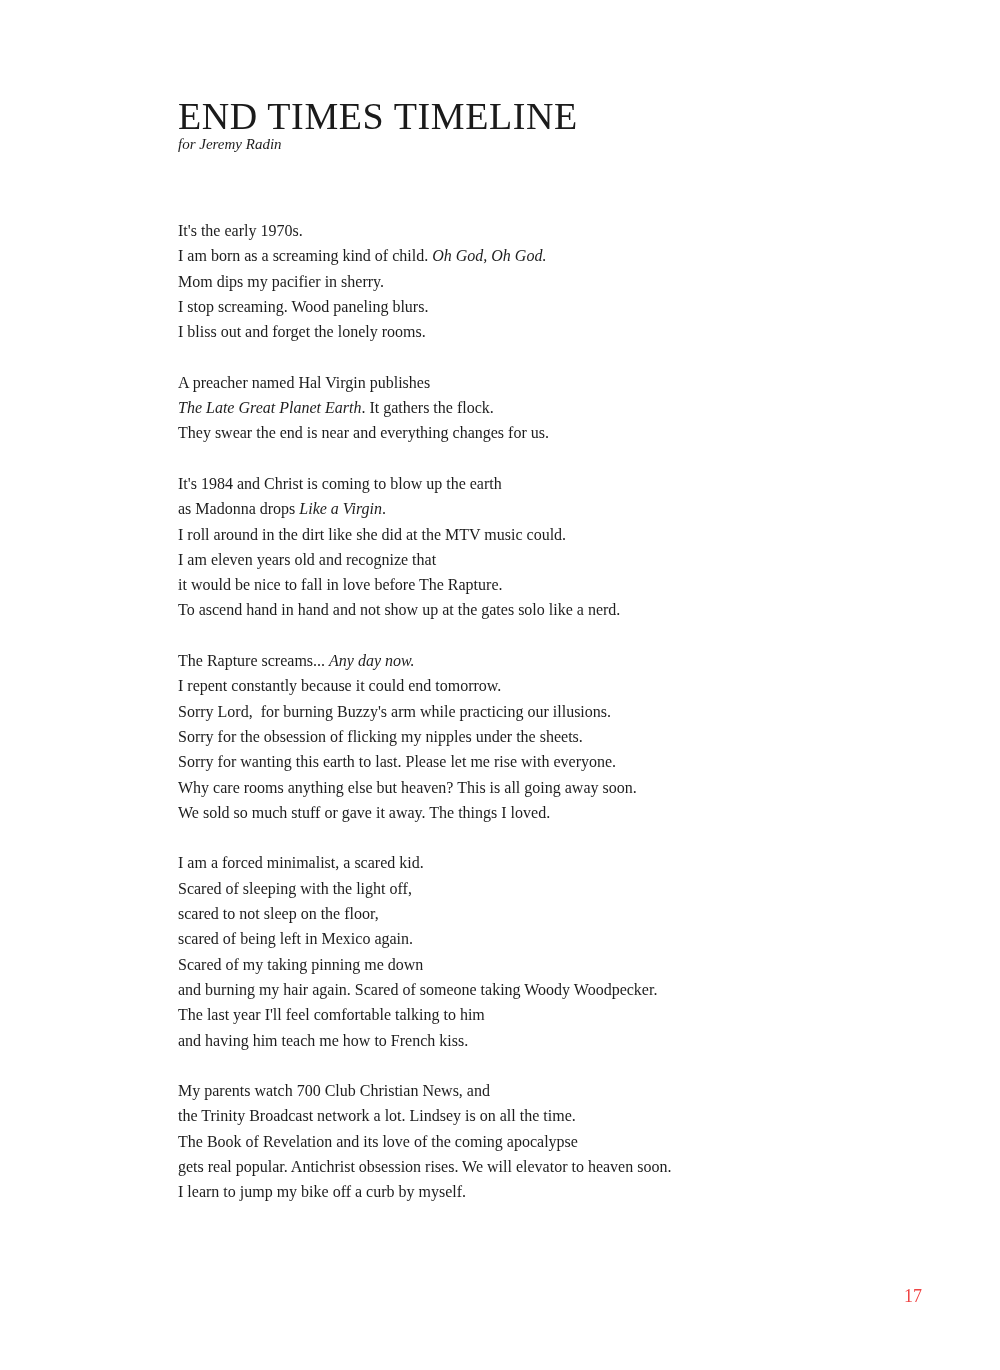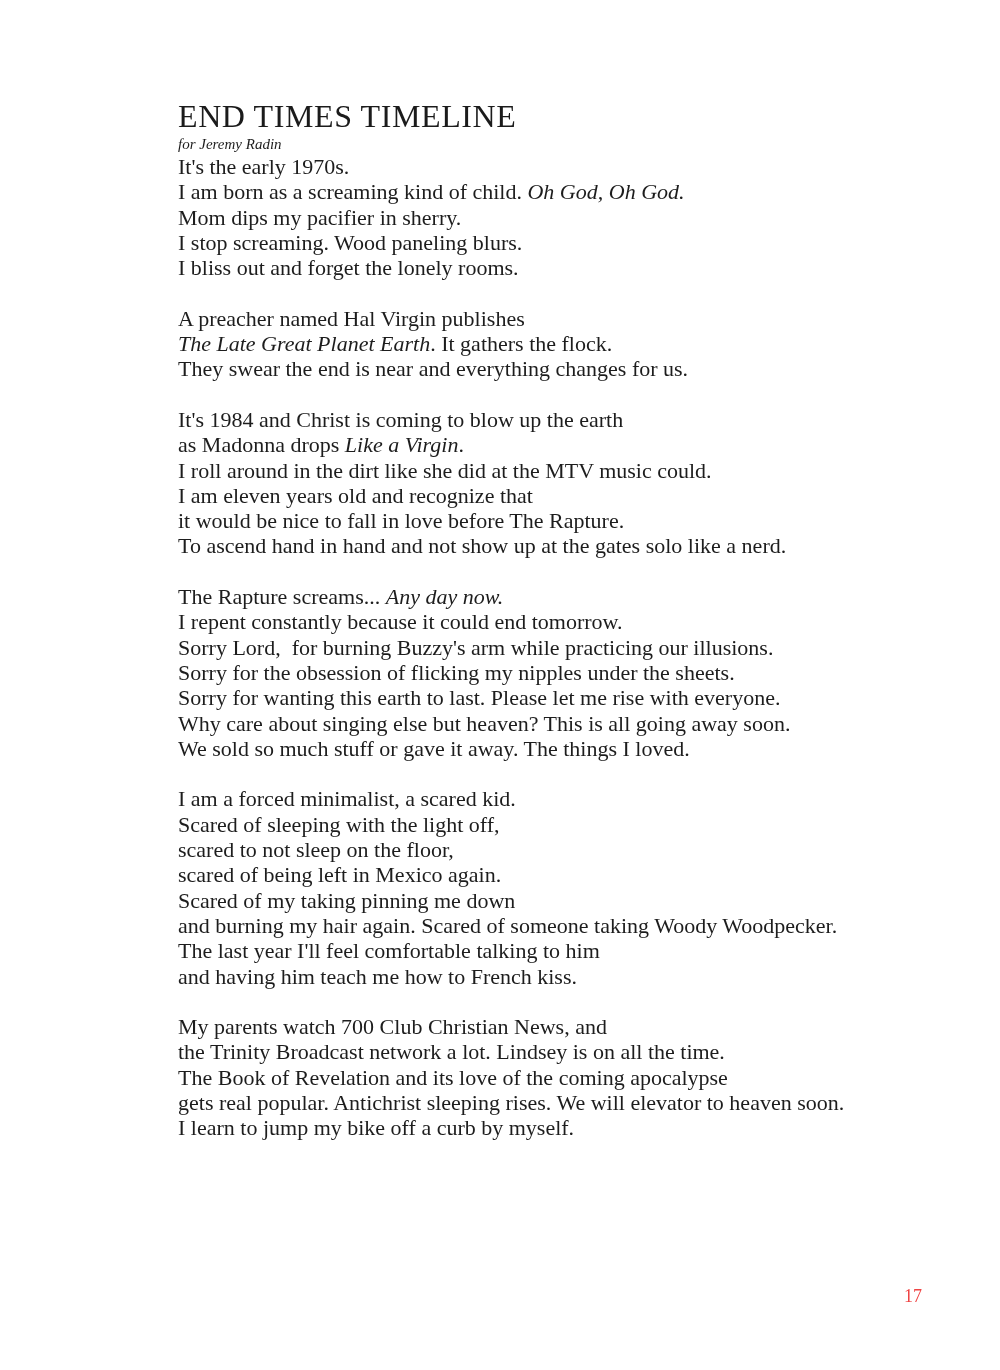--- a/index.html
+++ b/index.html
@@ -12,36 +12,37 @@
     position: relative;
     overflow: hidden;
   }
   .content {
     position: absolute;
     left: 178px;
     top: 99px;
     width: 710px;
   }
   .title {
-    font-size: 32px;
+    font-size: 38px;
     font-weight: normal;
     letter-spacing: 0.6px;
     line-height: 34px;
     margin: 0;
     color: #1b1b1b;
   }
   .dedication {
     font-style: italic;
     font-size: 15px;
     line-height: 19px;
     margin-top: 2px;
     color: #1d1d1d;
   }
   .poem {
-    font-size: 22px;
+    margin-top: 64px;
+    font-size: 16px;
     line-height: 25.3px;
   }
   .stanza {
     margin-bottom: 25.3px;
   }
   .stanza:last-child { margin-bottom: 0; }
   .line {
     white-space: pre-wrap;
     min-height: 25.3px;
   }
@@ -80,36 +81,36 @@
         <div class="line"><span>I am eleven years old and recognize that</span></div>
         <div class="line"><span>it would be nice to fall in love before The Rapture.</span></div>
         <div class="line"><span>To ascend hand in hand and not show up at the gates solo like a nerd.</span></div>
       </div>
       <div class="stanza">
         <div class="line"><span>The Rapture screams... </span><span class="seg-italic">Any day now.</span></div>
         <div class="line"><span>I repent constantly because it could end tomorrow.</span></div>
         <div class="line"><span>Sorry Lord,  for burning Buzzy's arm while practicing our illusions.</span></div>
         <div class="line"><span>Sorry for the obsession of flicking my nipples under the sheets.</span></div>
         <div class="line"><span>Sorry for wanting this earth to last. Please let me rise with everyone.</span></div>
-        <div class="line"><span>Why care about singing else but heaven? This is all going away soon.</span></div>
+        <div class="line"><span>Why care rooms anything else but heaven? This is all going away soon.</span></div>
         <div class="line"><span>We sold so much stuff or gave it away. The things I loved.</span></div>
       </div>
       <div class="stanza">
         <div class="line"><span>I am a forced minimalist, a scared kid.</span></div>
         <div class="line"><span>Scared of sleeping with the light off,</span></div>
         <div class="line"><span>scared to not sleep on the floor,</span></div>
         <div class="line"><span>scared of being left in Mexico again.</span></div>
         <div class="line"><span>Scared of my taking pinning me down</span></div>
         <div class="line"><span>and burning my hair again. Scared of someone taking Woody Woodpecker.</span></div>
         <div class="line"><span>The last year I'll feel comfortable talking to him</span></div>
         <div class="line"><span>and having him teach me how to French kiss.</span></div>
       </div>
       <div class="stanza">
         <div class="line"><span>My parents watch 700 Club Christian News, and</span></div>
         <div class="line"><span>the Trinity Broadcast network a lot. Lindsey is on all the time.</span></div>
         <div class="line"><span>The Book of Revelation and its love of the coming apocalypse</span></div>
-        <div class="line"><span>gets real popular. Antichrist sleeping rises. We will elevator to heaven soon.</span></div>
+        <div class="line"><span>gets real popular. Antichrist obsession rises. We will elevator to heaven soon.</span></div>
         <div class="line"><span>I learn to jump my bike off a curb by myself.</span></div>
       </div>
     </div>
 </div>
 
 <div class="page-number">17</div>
 
 </body></html>

